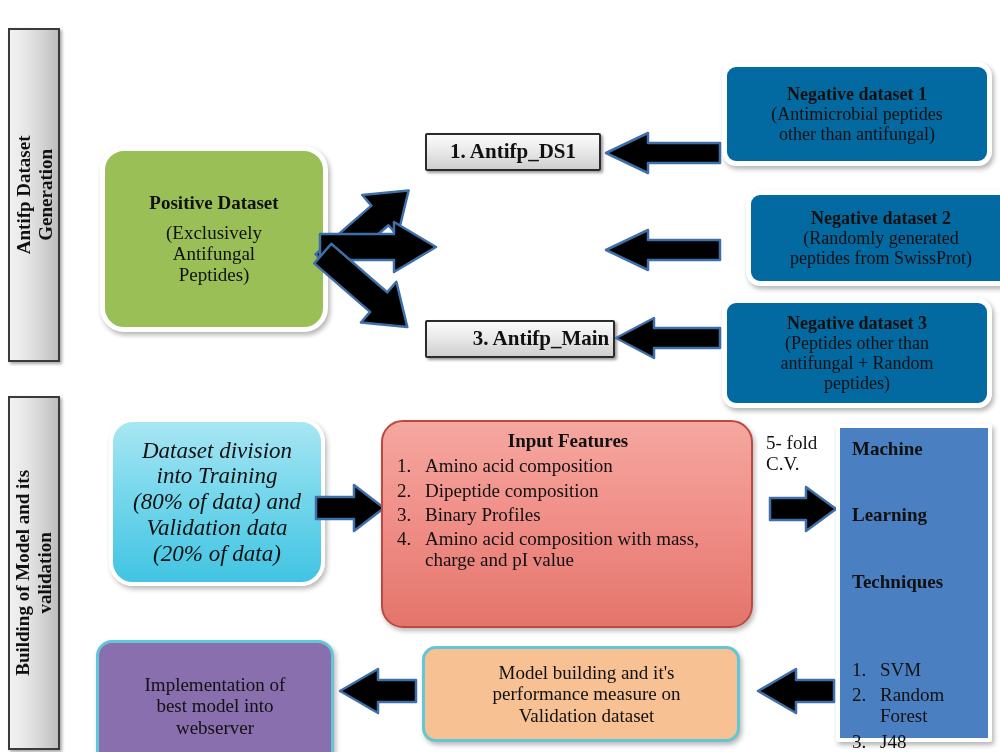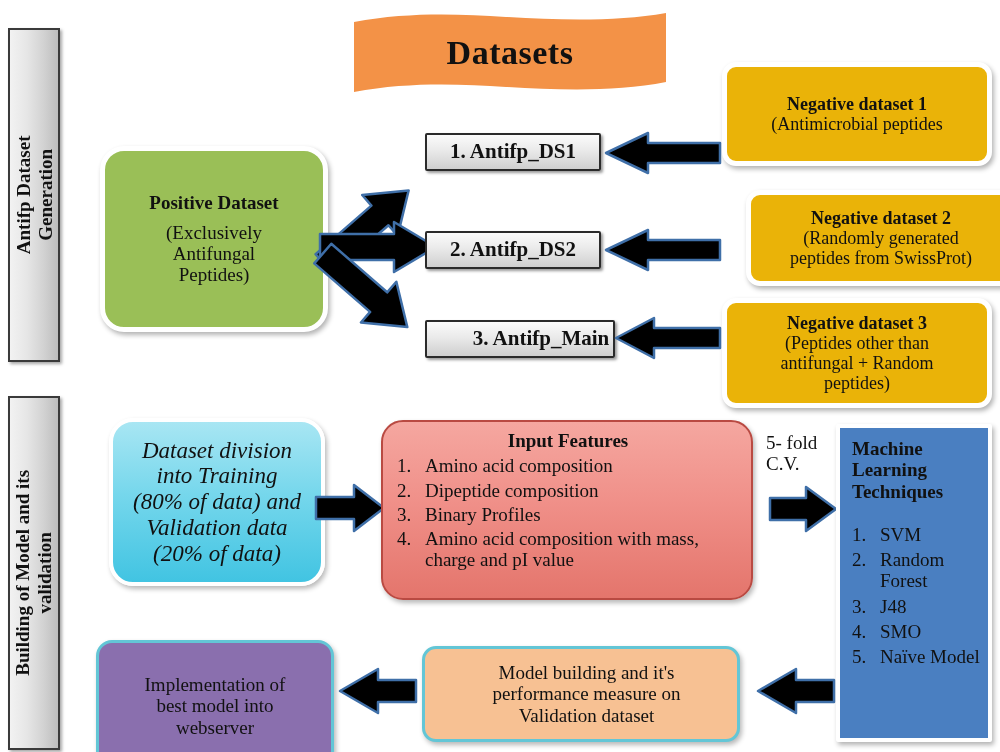--- a/index.html
+++ b/index.html
@@ -50,21 +50,21 @@
     line-height: 1.12;
   }
 
   .green-box {
     background: #9abf57;
     border: 5px solid #ffffff;
     border-radius: 24px;
     box-shadow: 2px 3px 5px rgba(0,0,0,0.30);
   }
   .green-neg {
-    background: #eab308;
+    background: #0369a1;
     border: 5px solid #ffffff;
     border-radius: 14px;
     box-shadow: 2px 3px 5px rgba(0,0,0,0.30);
   }
 
   .ds-box {
     background: linear-gradient(to bottom, #fbfbfb 0%, #eaeaea 45%, #cfcfcf 100%);
     border: 2px solid #2b2b2b;
     border-radius: 2px;
     box-shadow: 2px 2px 3px rgba(0,0,0,0.4);
@@ -88,20 +88,21 @@
   }
 
   .blue-box {
     background: #4a7fc1;
     border: 4px solid #ffffff;
     border-radius: 2px;
     box-shadow: 2px 3px 5px rgba(0,0,0,0.3);
     align-items: flex-start;
     justify-content: flex-start;
     text-align: left;
+    gap: 45px;
   }
 
   .purple-box {
     background: #8a6fae;
     border: 3px solid #63c6d6;
     border-radius: 16px;
     box-shadow: 2px 3px 5px rgba(0,0,0,0.28);
   }
 
   .peach-box {
@@ -171,27 +172,20 @@
     </div>
   </div>
 
   <div class="vbar" style="left:8px; top:396px; width:48px; height:350px;">
     <div class="vtext" style="font-size:19px;">
       <div>Building of Model and its</div>
       <div>validation</div>
     </div>
   </div>
 
-  <div class="ribbon" style="left:348px; top:8px; width:324px; height:92px;">
-    <svg width="324" height="92" viewBox="0 0 324 92">
-      <path d="M6,14 C60,4 110,6 158,9 C210,12 268,14 318,5 L318,74 C268,84 210,82 158,79 C110,76 60,74 6,84 Z" fill="#ffffff" stroke="#ffffff" stroke-width="11" stroke-linejoin="round"></path>
-      <path d="M6,14 C60,4 110,6 158,9 C210,12 268,14 318,5 L318,74 C268,84 210,82 158,79 C110,76 60,74 6,84 Z" fill="#f39247"></path>
-    </svg>
-    <span class="ribbon-label" style="font-size:34px; margin-top:-2px;">Datasets</span>
-  </div>
 
   <div class="box green-box" style="left:100px; top:146px; width:228px; height:186px; font-size:19px;">
     <div class="bold" style="margin-bottom:8px;">Positive Dataset</div>
     <div>(Exclusively</div>
     <div>Antifungal</div>
     <div>Peptides)</div>
   </div>
 
   <div class="arrow" style="left:320px; top:136px; width:120px; height:130px;">
     <svg width="120" height="130" viewBox="0 0 120 130">
@@ -213,23 +207,20 @@
       <g transform="rotate(41 14 14)">
         <path d="M0,2 L74,2 L74,-12 L112,15 L74,42 L74,28 L0,28 Z" fill="#000000" stroke="#3f6fa8" stroke-width="2.5" stroke-linejoin="round"></path>
       </g>
     </svg>
   </div>
 
   <div class="box ds-box" style="left:425px; top:133px; width:176px; height:38px; font-size:21px;">
     <span>1. Antifp_DS1</span>
   </div>
 
-  <div class="box ds-box" style="left:425px; top:231px; width:176px; height:38px; font-size:21px;">
-    <span>2. Antifp_DS2</span>
-  </div>
 
   <div class="box ds-box" style="left:425px; top:320px; width:190px; height:38px; font-size:21px;padding-left:42px;">
     <span>3. Antifp_Main</span>
   </div>
 
   <div class="arrow" style="left:604px; top:133px; width:116px; height:40px;">
     <svg width="116" height="40" viewBox="0 0 116 40">
       <path d="M116,10 L44,10 L44,0 L2,20 L44,40 L44,30 L116,30 Z" fill="#000000" stroke="#3f6fa8" stroke-width="2.5" stroke-linejoin="round"></path>
     </svg>
   </div>
@@ -242,20 +233,21 @@
 
   <div class="arrow" style="left:614px; top:318px; width:106px; height:40px;">
     <svg width="106" height="40" viewBox="0 0 106 40">
       <path d="M106,10 L40,10 L40,0 L2,20 L40,40 L40,30 L106,30 Z" fill="#000000" stroke="#3f6fa8" stroke-width="2.5" stroke-linejoin="round"></path>
     </svg>
   </div>
 
   <div class="box green-neg" style="left:722px; top:62px; width:270px; height:104px; font-size:18px;">
     <div class="bold">Negative dataset 1</div>
     <div>(Antimicrobial peptides</div>
+    <div>other than antifungal)</div>
   </div>
 
   <div class="box green-neg" style="left:746px; top:190px; width:270px; height:96px; font-size:18px;">
     <div class="bold">Negative dataset 2</div>
     <div>(Randomly generated</div>
     <div>peptides from SwissProt)</div>
   </div>
 
   <div class="box green-neg" style="left:722px; top:298px; width:270px; height:110px; font-size:18px;">
     <div class="bold">Negative dataset 3</div>
@@ -271,21 +263,21 @@
     <div>Validation data</div>
     <div>(20% of data)</div>
   </div>
 
   <div class="arrow" style="left:316px; top:484px; width:70px; height:48px;">
     <svg width="70" height="48" viewBox="0 0 70 48">
       <path d="M0,13 L38,13 L38,1 L68,24 L38,47 L38,35 L0,35 Z" fill="#000000" stroke="#3f6fa8" stroke-width="2.5" stroke-linejoin="round"></path>
     </svg>
   </div>
 
-  <div class="box red-box" style="left:381px; top:420px; width:372px; height:180px; font-size:19px; padding:8px 12px 8px 14px;">
+  <div class="box red-box" style="left:381px; top:420px; width:372px; height:208px; font-size:19px; padding:8px 12px 8px 14px;">
     <div class="bold" style="width:100%; text-align:center; margin-bottom:4px;">Input Features</div>
     <ol class="numlist" style="width:100%;">
       <li style="margin-bottom:3px;">
         <span class="num">1.</span>
         <span class="txt">Amino acid composition</span>
       </li>
       <li style="margin-bottom:3px;">
         <span class="num">2.</span>
         <span class="txt">Dipeptide composition</span>
       </li>

